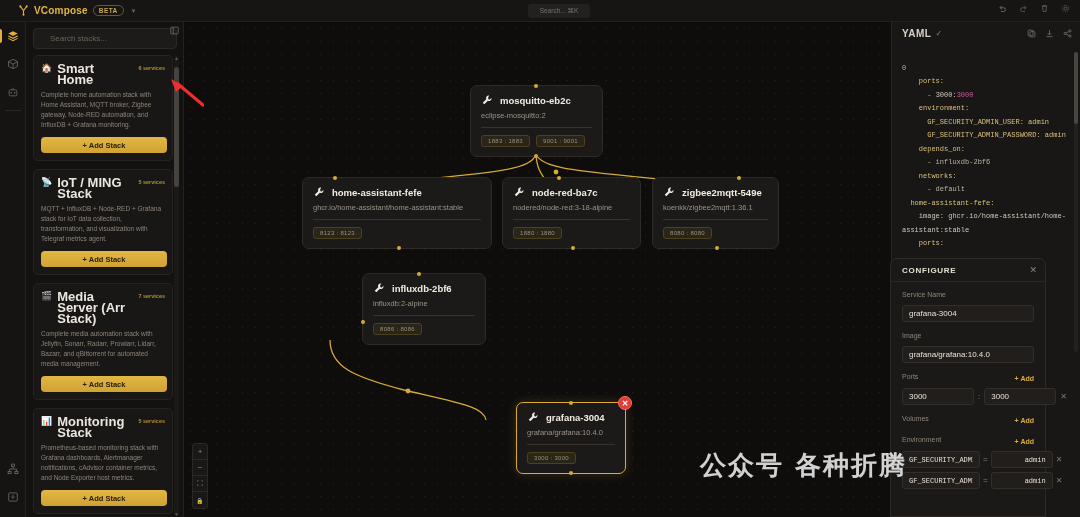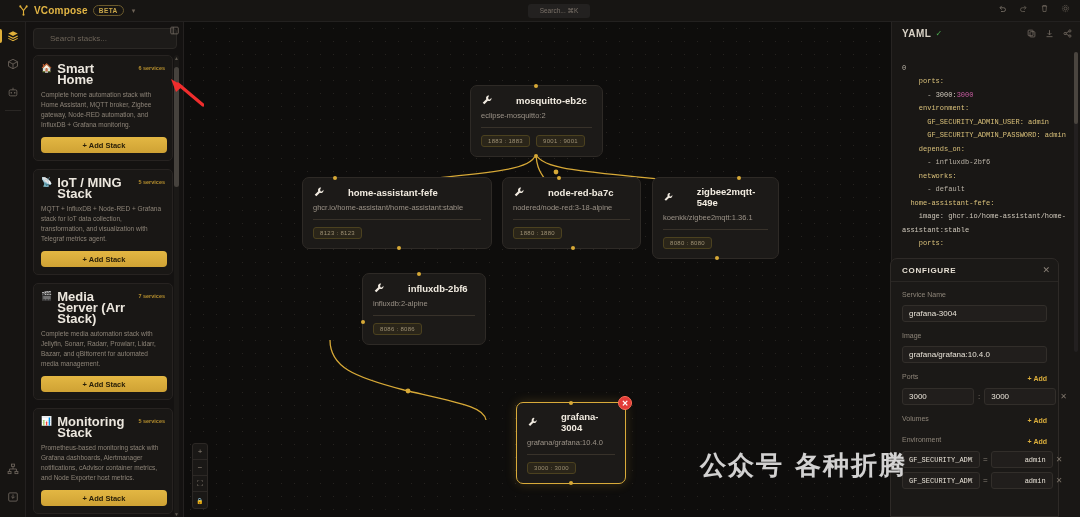--- a/index.html
+++ b/index.html
@@ -107,21 +107,21 @@
     overflow: hidden;
   }
   .edges { position: absolute; left: 0; top: 0; width: 707px; height: 495px; }
 
   .node {
     position: absolute; background: #1c1a18;
     border: 1px solid #2e2a26; border-radius: 7px;
     padding: 8px 10px 9px 10px;
   }
   .node.selected { border: 1.5px solid #d9ab3a; box-shadow: 0 0 11px rgba(217,171,58,.22); }
-  .node-head { display: flex; align-items: center; gap: 23px; }
+  .node-head { display: flex; align-items: center; gap: 7px; }
   .node-title { color: #f2ece1; font-size: 9.5px; font-weight: bold; }
   .node-img { color: #9b9287; font-size: 7.5px; margin-top: 5px; }
   .node-rule { height: 1px; background: #38322a; margin: 7px 0 7px 0; }
   .node-ports { display: flex; gap: 6px; }
   .port-chip {
     background: #2a2519; border: 1px solid #4b411f; border-radius: 3px;
     color: #9d9074; font-size: 6px; padding: 2px 6px; letter-spacing: .3px;
   }
   .handle {
     position: absolute; width: 4px; height: 4px; border-radius: 50%;
@@ -164,21 +164,21 @@
   }
   .yk { color: #d9c07a; }
   .yv { color: #cfc8bb; }
   .yn { color: #c75ba0; }
   .yd { color: #b9b2a6; }
   .yaml-scrollbar { position: absolute; right: 2px; top: 30px; width: 4px; height: 300px; background: #232020; border-radius: 2px; }
   .yaml-thumb { position: absolute; right: 2px; top: 30px; width: 4px; height: 72px; background: #4a453f; border-radius: 2px; }
 
   
   .configure {
-    position: absolute; left: 890px; top: 258px; width: 169px; height: 259px;
+    position: absolute; left: 890px; top: 258px; width: 156px; height: 259px;
     background: #1b1917; border: 1px solid #2e2a27;
     border-radius: 7px 7px 0 0;
   }
   .cfg-head {
     height: 23px; display: flex; align-items: center; padding: 0 8px 0 11px;
     border-bottom: 1px solid #2a2724;
   }
   .cfg-title { color: #e6dfd3; font-size: 8px; font-weight: bold; letter-spacing: .7px; }
   .cfg-close { margin-left: auto; color: #8a8178; font-size: 9px; cursor: pointer; }
   .cfg-body { padding: 9px 11px 0 11px; }

